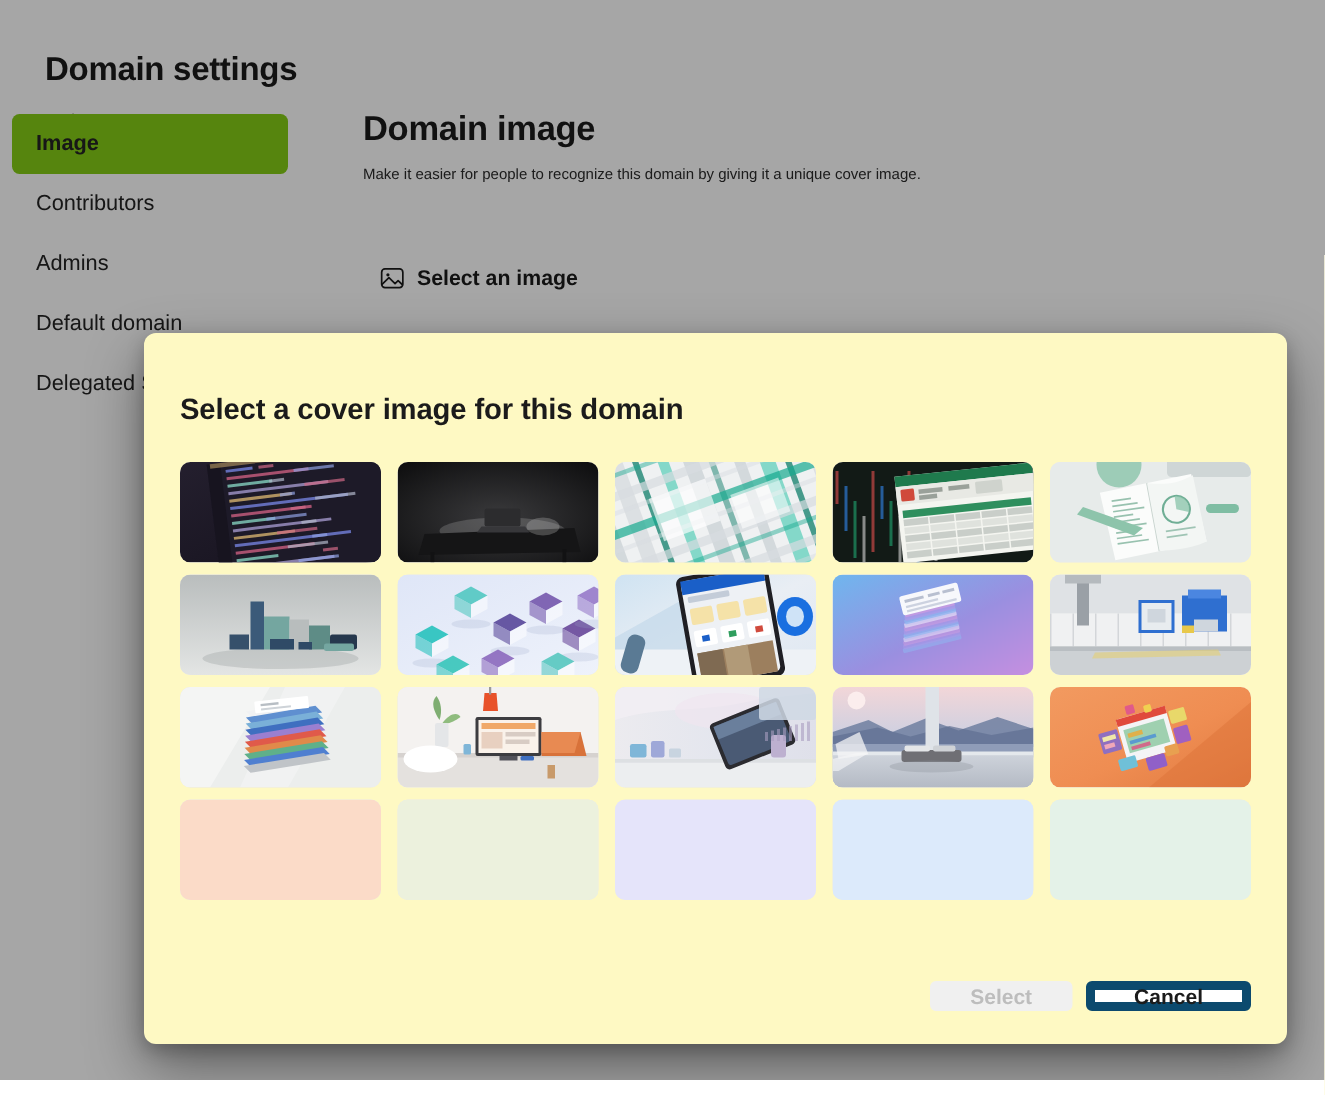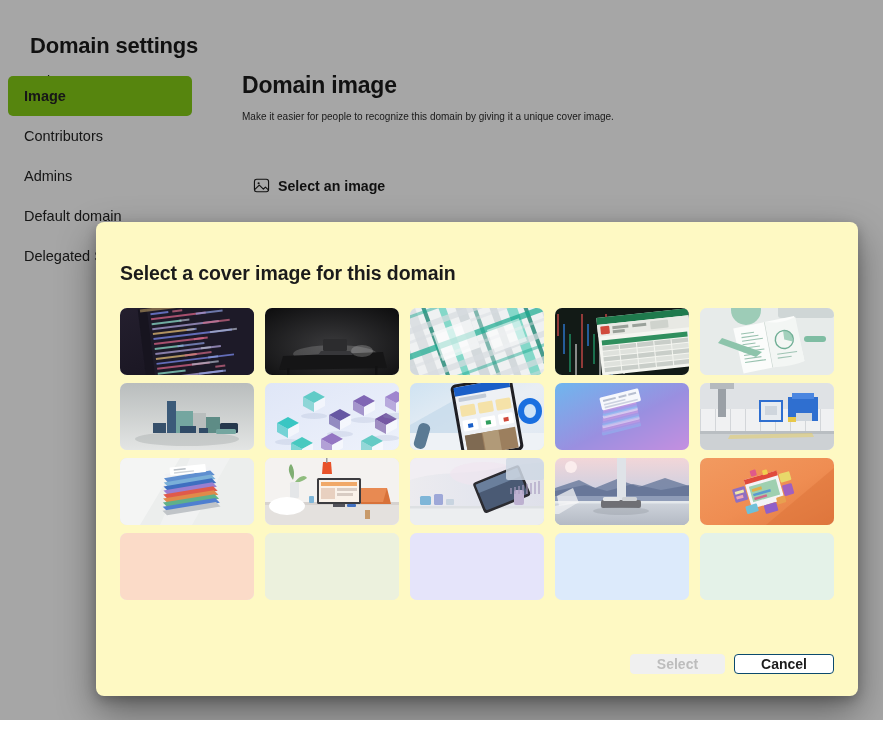--- a/index.html
+++ b/index.html
@@ -180,21 +180,21 @@
     font-family: "Liberation Sans", sans-serif;
     font-weight: 600;
     cursor: pointer;
     display: inline-flex;
     align-items: center;
     justify-content: center;
     margin-top: 11px;
   }
   .btn-secondary {
     background: #ffffff;
-    border: 1px solid #0c4a6e;
+    border: 6px solid #0c4a6e;
     color: #1b1b1b;
   }
   .btn-disabled {
     background: #f0f0f0;
     border: 1px solid #f0f0f0;
     color: #bdbdbd;
     cursor: default;
   }
 
   

